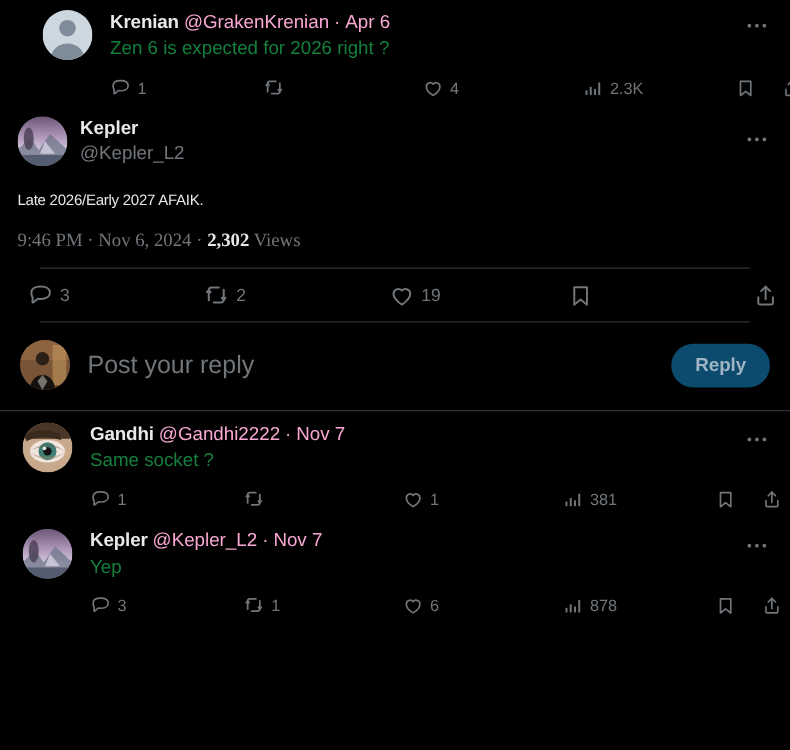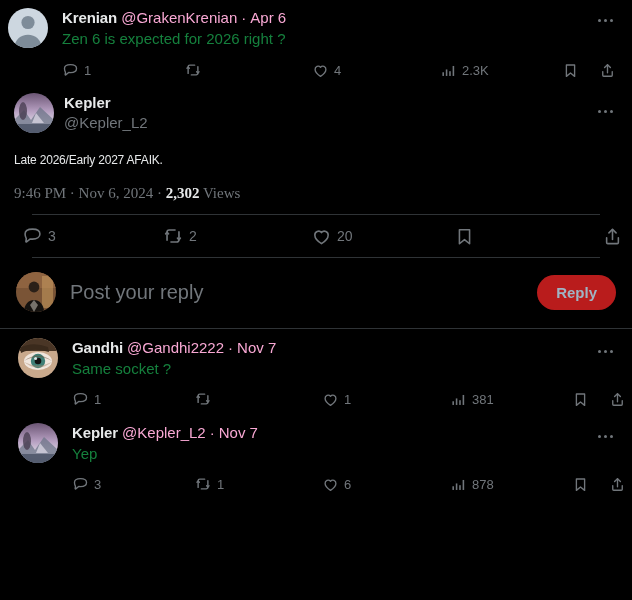--- a/index.html
+++ b/index.html
@@ -16,21 +16,21 @@
     position: relative;
     width: 632px;
     height: 600px;
     background: #000000;
     color: #e7e9ea;
   }
 
   
   .tweet {
     position: relative;
-    padding: 8px 14px 2px 4px;
+    padding: 8px 14px 2px 30px;
   }
 
   .tweet-row {
     display: flex;
     align-items: flex-start;
   }
 
   .avatar-col {
     width: 48px;
     flex: 0 0 48px;
@@ -230,21 +230,21 @@
   .composer-placeholder {
     flex: 1 1 auto;
     font-size: 20px;
     color: #71767b;
     padding-left: 14px;
     cursor: text;
   }
 
   .reply-btn {
     flex: 0 0 auto;
-    background: #b91c1c;
+    background: #0c4a6e;
     color: #9fb4c4;
     font-size: 15px;
     font-weight: bold;
     border: none;
     border-radius: 9999px;
     padding: 9px 19px;
     cursor: pointer;
     font-family: "Liberation Sans", sans-serif;
   }
 
@@ -399,21 +399,21 @@
           <path d="M18.5 7.5v8.7a2.3 2.3 0 0 1-2.3 2.3H9.8"></path>
           <polyline points="20.0,14.4 18.5,16.1 16.9,14.4"></polyline>
         </svg>
         <span class="act-count">2</span>
       </div>
 
       <div class="act a-like">
         <svg width="21" height="21" viewBox="0 0 24 24" fill="none" stroke="#71767b" stroke-width="1.8">
           <path d="M12 20.2s-7.6-4.7-7.6-9.6A4.3 4.3 0 0 1 12 7.5a4.3 4.3 0 0 1 7.6 3.1c0 4.9-7.6 9.6-7.6 9.6z" stroke-linejoin="round"></path>
         </svg>
-        <span class="act-count">20</span>
+        <span class="act-count">19</span>
       </div>
 
       <div class="act a-bookmark">
         <svg width="21" height="21" viewBox="0 0 24 24" fill="none" stroke="#71767b" stroke-width="1.8" stroke-linejoin="round">
           <path d="M6.2 4.3h11.6v16.0L12 15.6l-5.8 4.7z"></path>
         </svg>
       </div>
 
       <div class="act a-share">
         <svg width="21" height="21" viewBox="0 0 24 24" fill="none" stroke="#71767b" stroke-width="1.8" stroke-linecap="round" stroke-linejoin="round">

